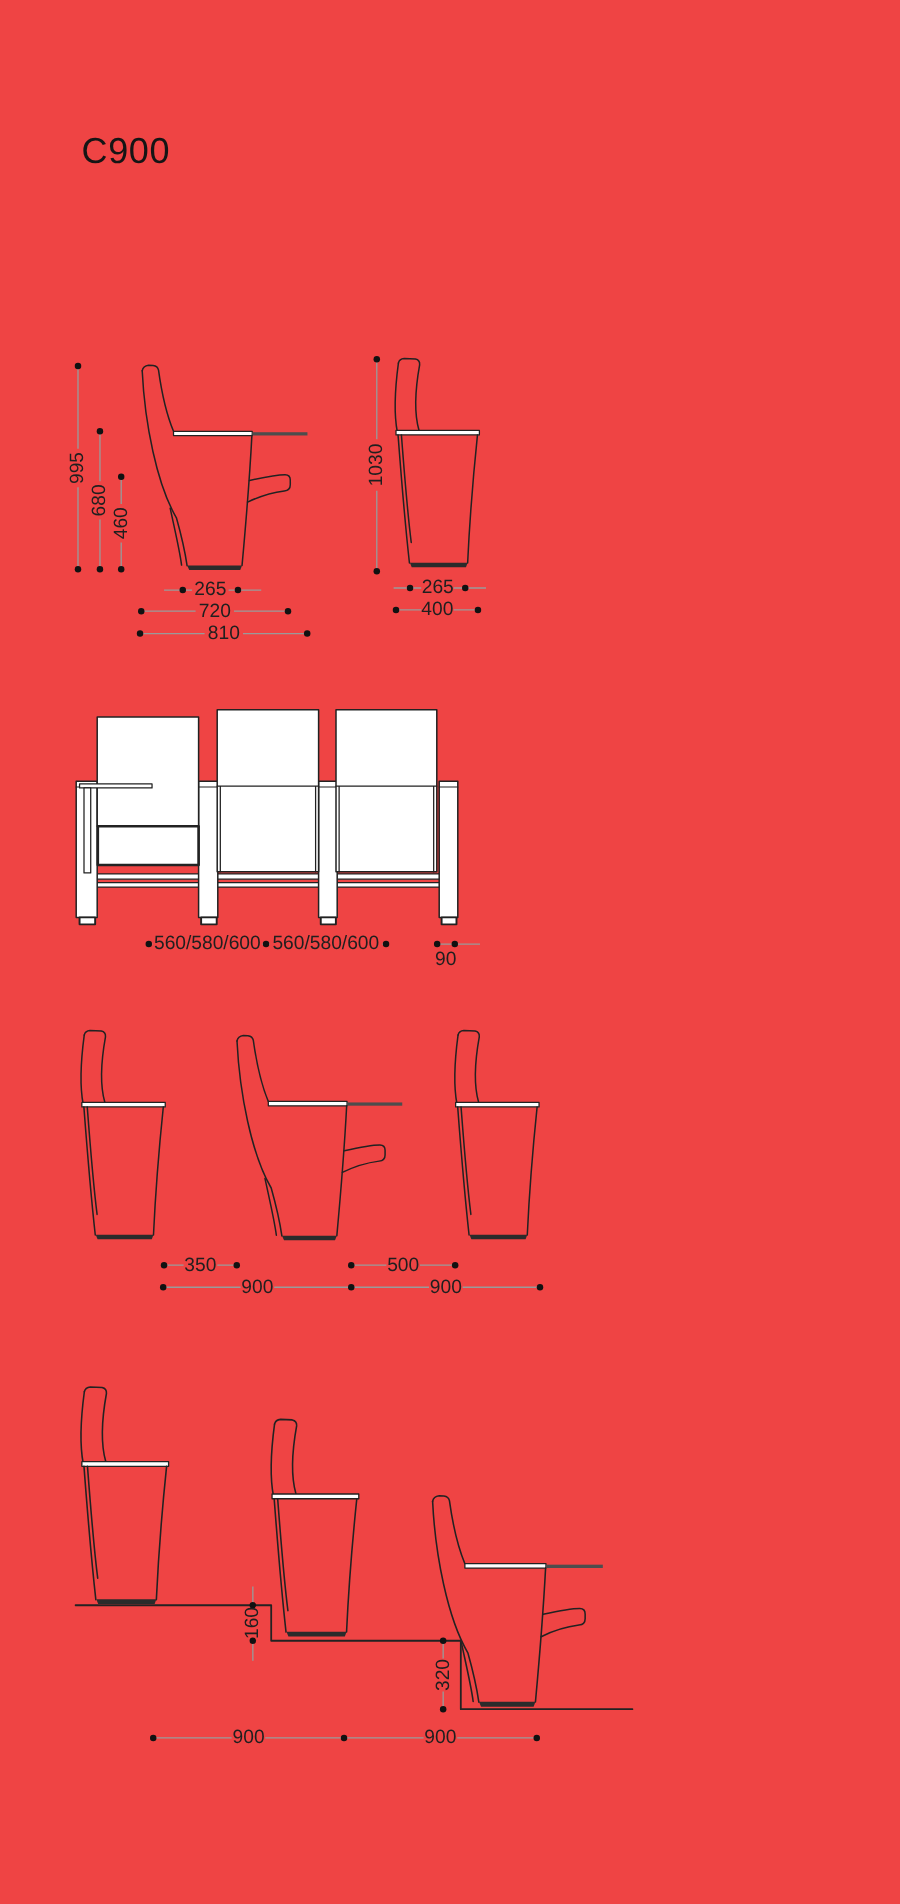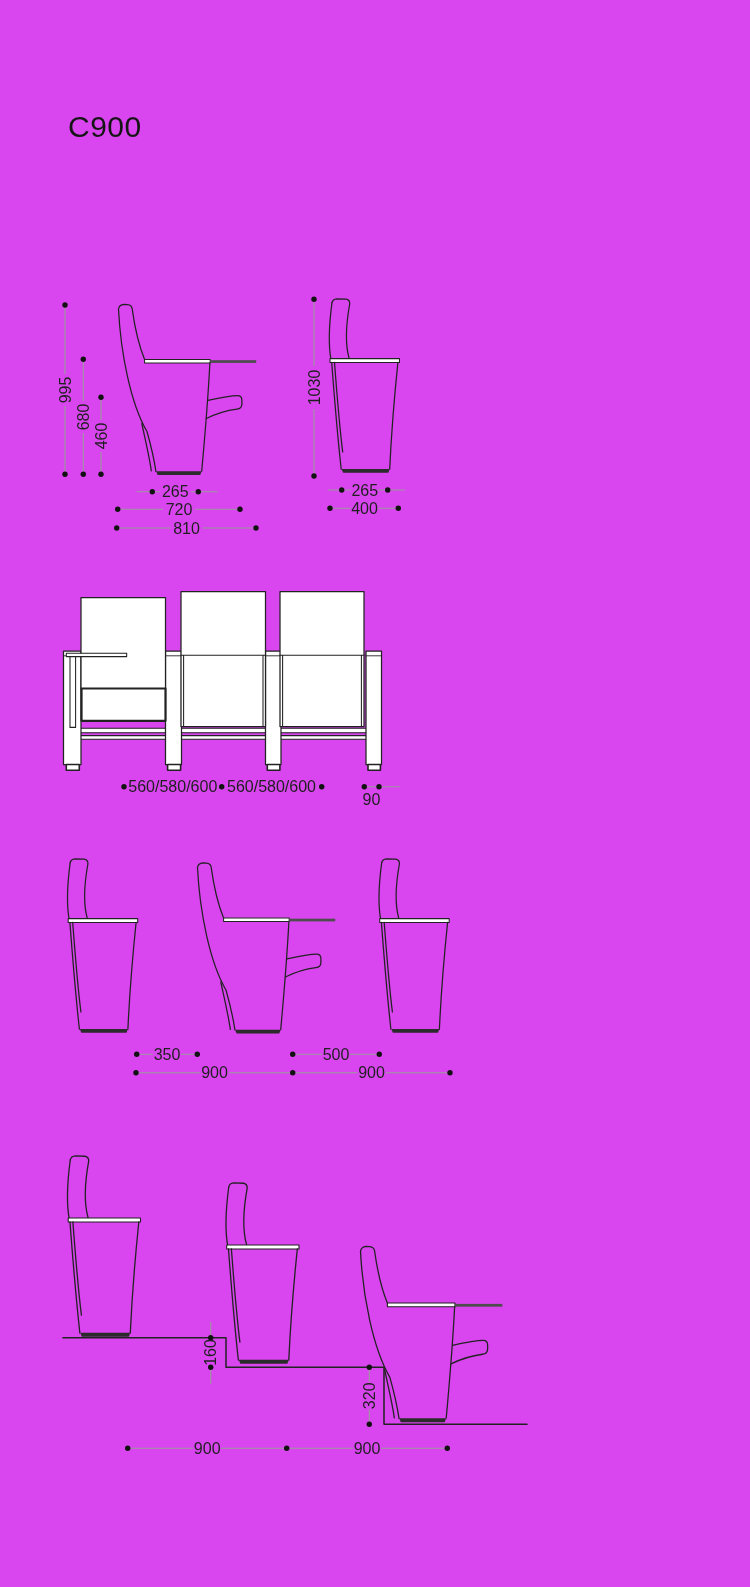--- a/index.html
+++ b/index.html
@@ -1,16 +1,16 @@
 <!DOCTYPE html>
 <html><head>
 <meta charset="utf-8">
 <style>
   html,body{margin:0;padding:0;background:#ffffff;}
-  .canvas{position:relative;width:750px;height:1587px;background:#d946ef;overflow:hidden;
+  .canvas{position:relative;width:750px;height:1587px;background:#ef4444;overflow:hidden;
           font-family:"Liberation Sans",sans-serif;}
   .title{position:absolute;left:68px;top:110px;font-size:30px;line-height:34px;color:#151515;
          letter-spacing:.5px;font-family:"Liberation Sans",sans-serif;}
   svg{position:absolute;left:0;top:0;}
   svg text{font-family:"Liberation Sans",sans-serif;font-size:16px;fill:#1f1f1f;
            text-anchor:middle;dominant-baseline:central;}
   .ln{stroke:#222222;stroke-width:1.25;fill:none;stroke-linecap:round;stroke-linejoin:round;}
   .wf{fill:#ffffff;}
   .dk{fill:#2b2b2b;stroke:none;}
   .dim{stroke:#9a9a9a;stroke-width:1.1;fill:none;stroke-linecap:butt;}

